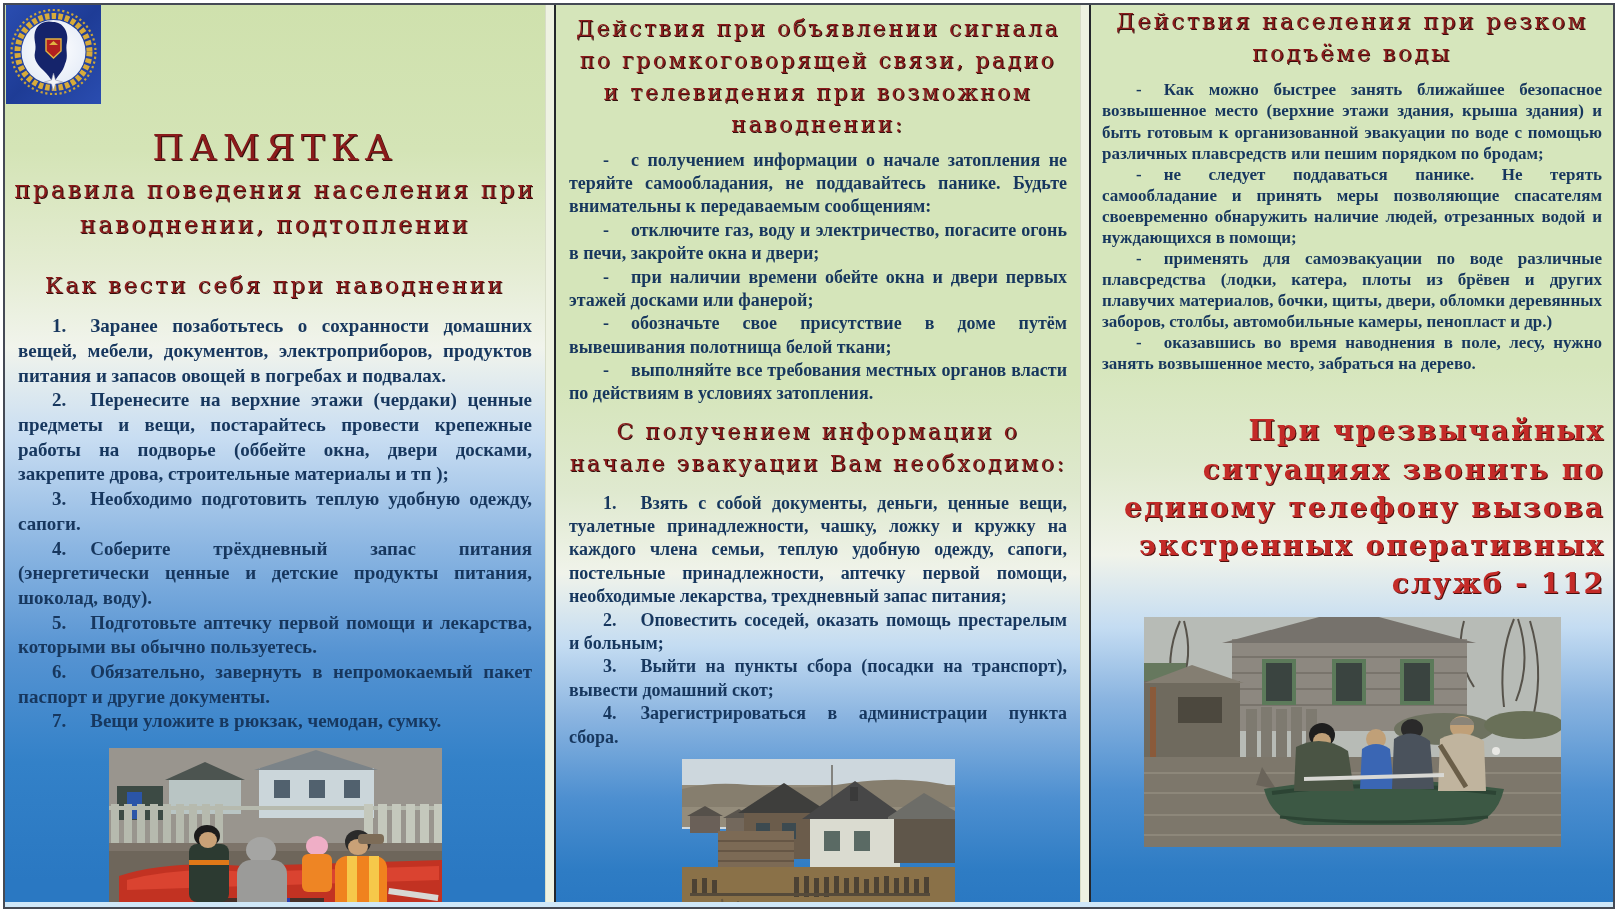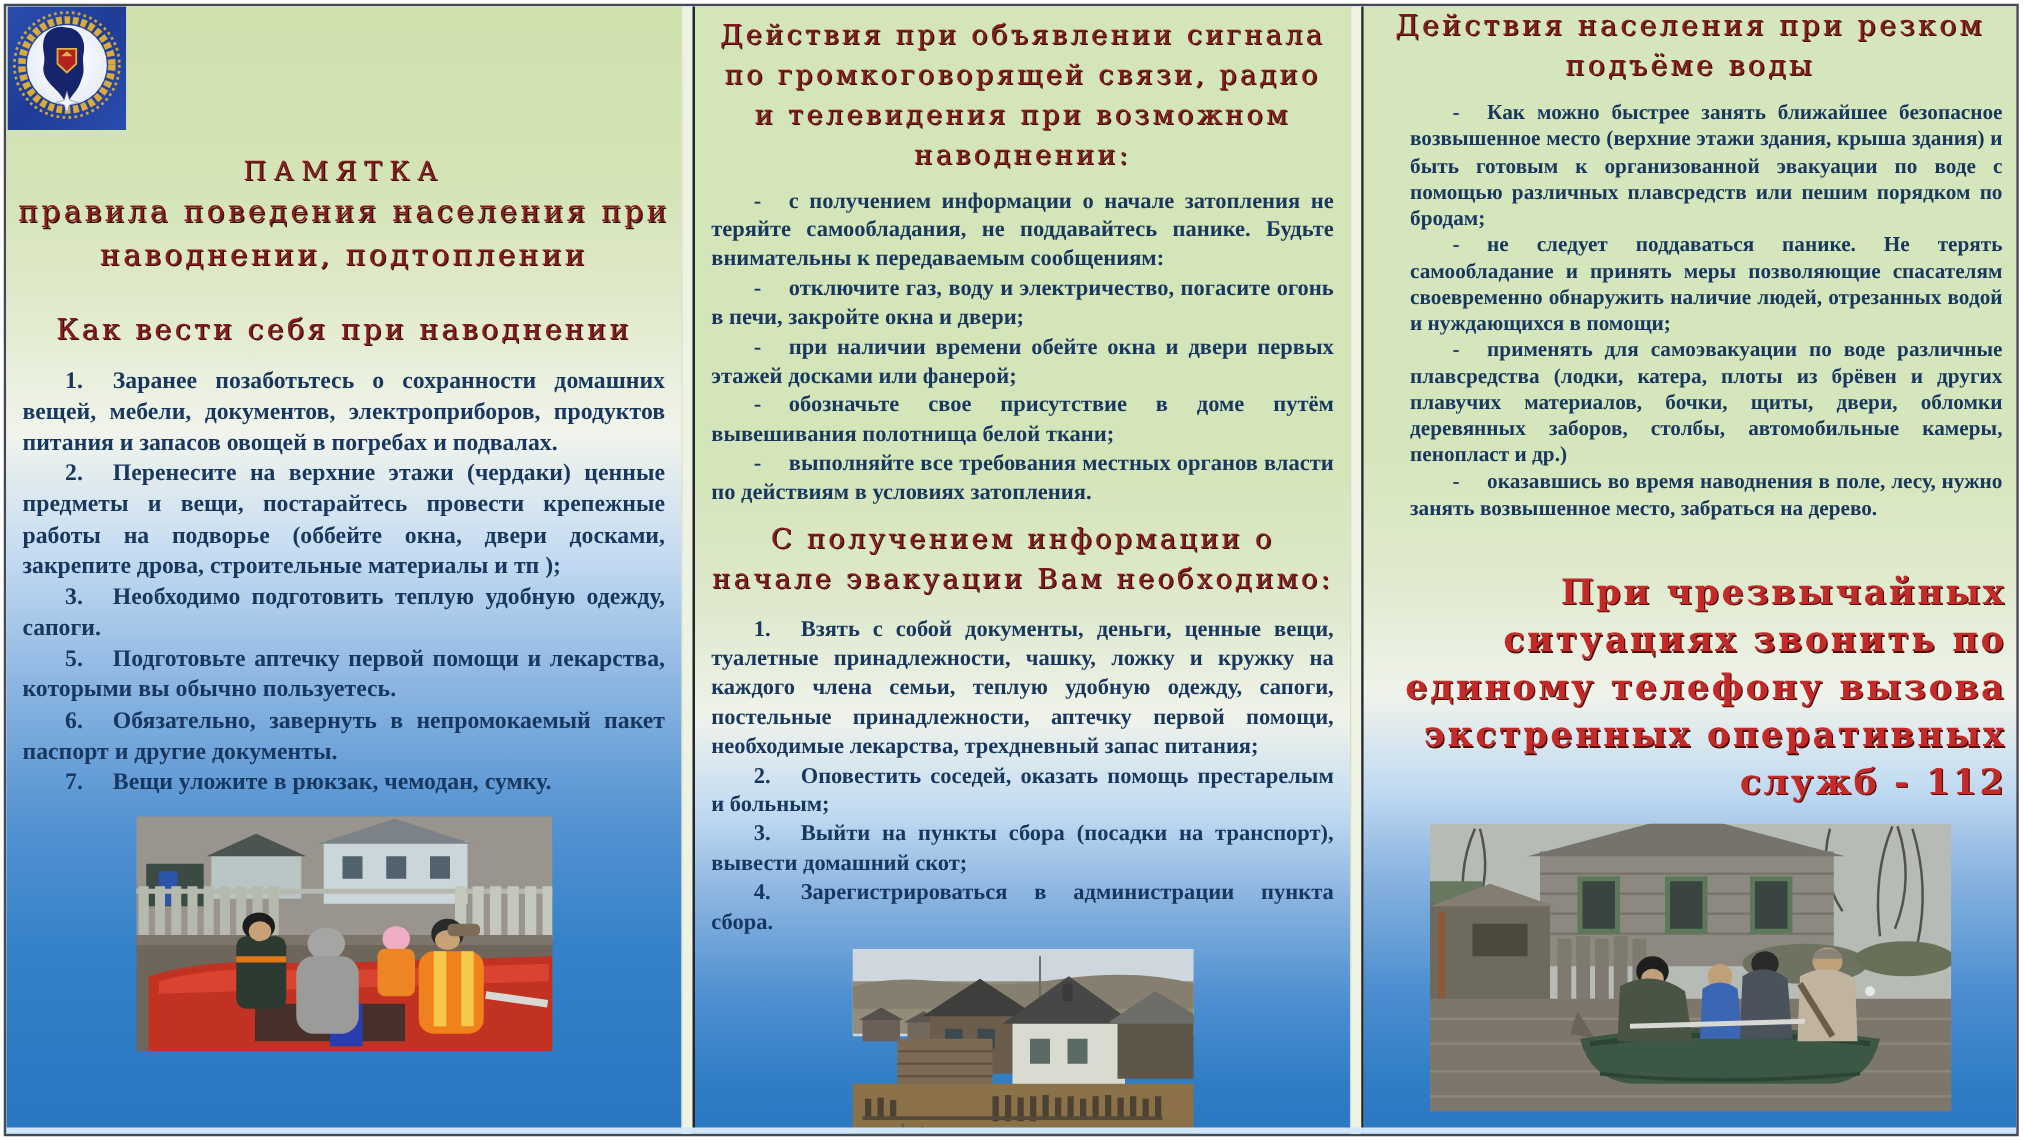--- a/index.html
+++ b/index.html
@@ -23,38 +23,38 @@
   .divider { width:11px; height:100%; background:#eef2e2; border-right:2px solid #23262b;
              border-left:1px solid #d8ddc8; flex:0 0 auto; }
 
   .bottom-strip { position:absolute; left:0; right:0; bottom:0; height:5px; background:#cfe7f8; z-index:5; }
 
   .emblem { position:absolute; top:0px; left:1px; width:95px; height:99px; z-index:4; display:block; }
 
   .red-head { font-family:"DejaVu Serif","Liberation Serif",serif; font-weight:400; color:#8b1b1b;
               text-align:center; text-shadow:1px 1px 0 #31100e; }
 
-  .lc-title   { margin-top:118px; font-size:21px; letter-spacing:6px; line-height:1.4; }
+  .lc-title   { margin-top:118px; font-size:36px; letter-spacing:6px; line-height:1.4; }
   .lc-sub     { font-size:24px; letter-spacing:2.5px; line-height:1.45; padding:0 4px; }
   .lc-section { margin-top:26px; font-size:23px; letter-spacing:2.5px; line-height:1.45; }
 
   .body-list { margin-top:12px; padding:0 13px; }
   .item { font-weight:700; color:#17375e; text-align:justify; text-indent:34px; }
   .col-left  .item { font-size:19px;   line-height:1.3; }
   .col-mid   .item { font-size:18px; line-height:1.3; }
   .col-right .item { font-size:17px;   line-height:1.24; }
   .num  { margin-right:24px; }
   .dash { margin-right:22px; }
 
   .mc-head1 { margin-top:8px;  font-size:22px; letter-spacing:2.5px; line-height:1.45; padding:0 16px; }
   .mc-head2 { margin-top:10px; font-size:22px; letter-spacing:2.5px; line-height:1.45; padding:0 10px; }
   .mc-list  { margin-top:8px; }
 
   .rc-head { margin-top:0; font-size:23px; letter-spacing:2.5px; line-height:1.4; padding:0 10px; }
-  .rc-list { margin-top:10px; padding:0 11px;margin-left:26px; }
+  .rc-list { margin-top:10px; padding:0 11px; }
 
   .emergency { margin-top:38px; padding:0 8px; font-family:"DejaVu Serif","Liberation Serif",serif;
                font-weight:700; font-size:28px; letter-spacing:2px; line-height:1.36;
                color:#c42b28; text-align:right; text-shadow:1px 1px 0 #4a0e0c; }
 
   .photo { display:block; margin:0 auto; }
   .photo-left { margin-top:14px; }
   .photo-mid  { margin-top:10px; }
   .photo-right{ margin-top:14px; }
 </style>
@@ -89,20 +89,21 @@
 
     <div class="col col-left">
       <h1 class="red-head lc-title">ПАМЯТКА</h1>
       <h2 class="red-head lc-sub">правила поведения населения при наводнении, подтоплении</h2>
       <h3 class="red-head lc-section">Как вести себя при наводнении</h3>
 
       <div class="body-list">
         <p class="item"><span class="num">1.</span><span>Заранее  позаботьтесь о сохранности домашних вещей, мебели, документов, электроприборов, продуктов питания и запасов овощей в погребах и подвалах.</span></p>
         <p class="item"><span class="num">2.</span><span>Перенесите на верхние этажи (чердаки) ценные предметы и вещи, постарайтесь провести крепежные работы на подворье (оббейте окна, двери досками, закрепите дрова, строительные материалы и тп );</span></p>
         <p class="item"><span class="num">3.</span><span>Необходимо подготовить теплую удобную одежду, сапоги.</span></p>
+        <p class="item"><span class="num">4.</span><span>Соберите трёхдневный запас питания (энергетически ценные и детские продукты питания, шоколад, воду).</span></p>
         <p class="item"><span class="num">5.</span><span>Подготовьте аптечку первой помощи и лекарства, которыми вы обычно пользуетесь.</span></p>
         <p class="item"><span class="num">6.</span><span>Обязательно, завернуть в непромокаемый пакет паспорт и другие документы.</span></p>
         <p class="item"><span class="num">7.</span><span>Вещи уложите в рюкзак, чемодан, сумку.</span></p>
       </div>
 
       <svg class="photo photo-left" width="333" height="188" viewBox="0 0 333 188" role="img" aria-label="Спасатели в оранжевых жилетах эвакуируют жителей на красной надувной лодке по затопленной улице">
         <rect width="333" height="95" fill="#99958e"></rect>
         <rect x="8" y="38" width="46" height="34" fill="#3c4a44"></rect>
         <rect x="18" y="44" width="15" height="27" fill="#2b55a8"></rect>
         <rect x="60" y="30" width="72" height="36" fill="#b9c5c4"></rect>

